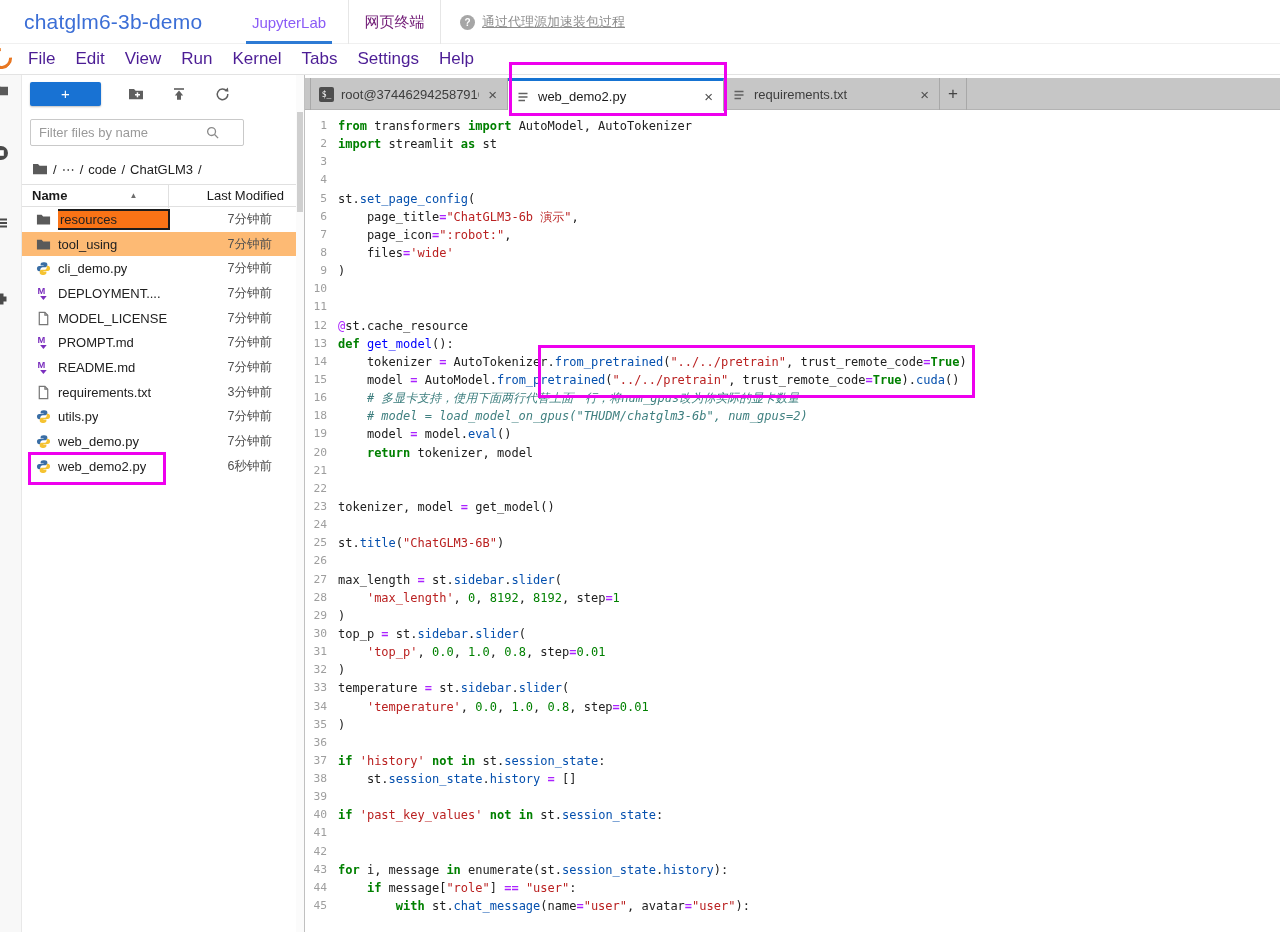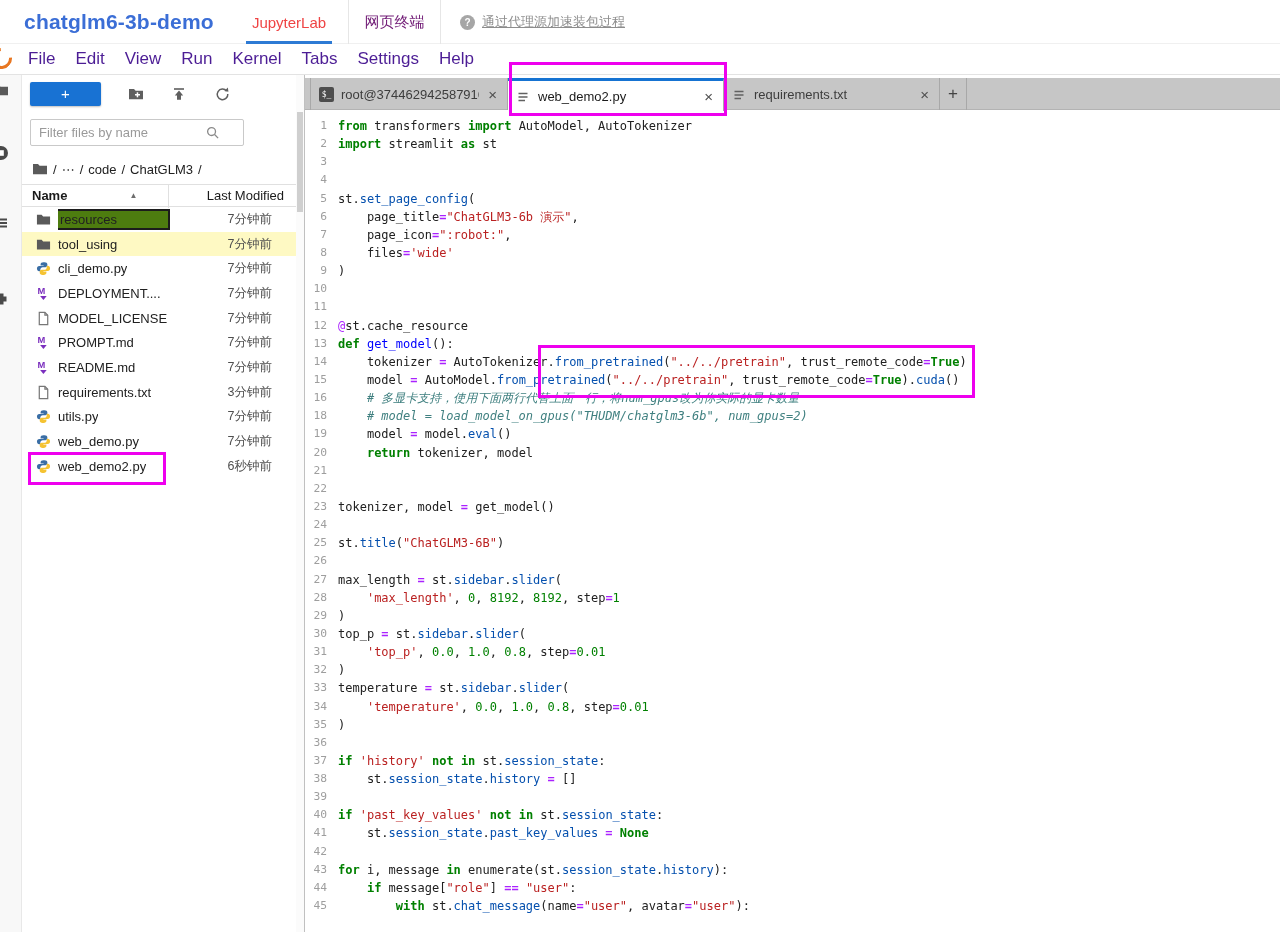--- a/index.html
+++ b/index.html
@@ -4,25 +4,25 @@
 <style>
   * { margin:0; padding:0; box-sizing:border-box; }
   html,body { width:1280px; height:932px; overflow:hidden; background:#fff;
               font-family:"Liberation Sans", sans-serif; }
   body { position:relative; }
 
   
   .top-header { position:absolute; left:0; top:0; width:1280px; height:44px;
                 background:#fff; border-bottom:1px solid #f0f0f0; }
   .app-title { position:absolute; left:24px; top:0; height:44px; line-height:44px;
-               font-size:21px; font-weight:bold; color:#3b6ed6; letter-spacing:.2px; }
+               font-size:21px; font-weight:normal; color:#3b6ed6; letter-spacing:.2px; }
   .hdr-tabs { position:absolute; left:230px; top:0; height:44px; display:flex; }
   .hdr-tab { position:relative; height:44px; display:flex; align-items:center;
              justify-content:center; font-size:15px; color:#701a75; cursor:pointer; }
-  .hdr-tab.t0 { width:118px; color:#ef4444; }
+  .hdr-tab.t0 { width:118px; color:#8b5cf6; }
   .hdr-tab.t1 { width:93px; border-left:1px solid #e6e6e6; border-right:1px solid #e6e6e6; }
   .hdr-underline { position:absolute; left:16px; right:16px; bottom:0; height:3px; background:#2d7ad4; }
   .hdr-help { position:absolute; left:460px; top:0; height:44px; display:flex; align-items:center; gap:7px; }
   .q-badge { width:15px; height:15px; border-radius:50%; background:#a6a6a6; color:#fff;
              font-size:10px; font-weight:bold; display:flex; align-items:center; justify-content:center; }
   .hdr-help a { font-size:13px; color:#8d8d8d; text-decoration:underline; }
 
   
   .menu-bar { position:absolute; left:0; top:44px; width:1280px; height:31px; background:#fff;
               border-bottom:1px solid #e3e3e3; display:flex; align-items:center; padding-left:18px; }
@@ -54,25 +54,25 @@
   .fp-breadcrumb .bc-ico { width:16px; height:16px; }
   .fp-breadcrumb .bc-ico svg { width:16px; height:16px; display:block; }
   .bc-seg { cursor:pointer; }
   .fp-listheader { height:23px; border-top:1px solid #e0e0e0; border-bottom:1px solid #e0e0e0;
                    display:flex; align-items:center; font-size:13px; }
   .lh-name { width:146px; padding-left:10px; font-weight:bold; color:#1a1a1a; display:flex; align-items:center; }
   .sort-arrow { font-size:8px; color:#6d6d6d; margin-left:62px; }
   .lh-mod { flex:1; text-align:right; padding-right:12px; color:#1a1a1a; border-left:1px solid #e0e0e0;
             height:24px; line-height:23px; }
   .file-row { height:24.7px; display:flex; align-items:center; padding-left:14px; cursor:pointer; }
-  .file-row.hl { background:#fef9c3; }
+  .file-row.hl { background:#fdba74; }
   .f-ico { width:15px; height:15px; margin-right:7px; flex:none; }
   .f-ico svg { width:15px; height:15px; display:block; }
   .f-name { font-size:13px; color:#212121; white-space:nowrap; overflow:hidden; }
-  .rename-box { display:inline-block; width:116px; border:2px solid #1c1c1c; background:#4d7c0f;
+  .rename-box { display:inline-block; width:116px; border:2px solid #1c1c1c; background:#f97316;
                 padding:1px 4px; margin-left:-4px; }
   .f-time { margin-left:auto; padding-right:24px; font-size:12.5px; color:#4f4f4f; }
 
   .scroll-strip { width:8px; flex:none; background:#fbfbfb; position:relative; }
   .scroll-thumb { position:absolute; left:1px; top:37px; width:6px; height:100px; background:#cfcfcf; }
 
   
   .dock { flex:1; position:relative; background:#fff; border-left:1px solid #c0c0c0; }
   .tab-bar { position:absolute; left:0; top:3px; right:0; height:32px; background:#c6c6c6;
              display:flex; border-bottom:1px solid #b3b3b3; }
@@ -396,21 +396,21 @@
         <div class="code-line"><span class="ln">31</span><span class="lc"><span class="tk-txt">    </span><span class="tk-str">'top_p'</span><span class="tk-txt">, </span><span class="tk-num">0.0</span><span class="tk-txt">, </span><span class="tk-num">1.0</span><span class="tk-txt">, </span><span class="tk-num">0.8</span><span class="tk-txt">, step</span><span class="tk-op">=</span><span class="tk-num">0.01</span></span></div>
         <div class="code-line"><span class="ln">32</span><span class="lc"><span class="tk-txt">)</span></span></div>
         <div class="code-line"><span class="ln">33</span><span class="lc"><span class="tk-txt">temperature </span><span class="tk-op">=</span><span class="tk-txt"> st.</span><span class="tk-prop">sidebar</span><span class="tk-txt">.</span><span class="tk-prop">slider</span><span class="tk-txt">(</span></span></div>
         <div class="code-line"><span class="ln">34</span><span class="lc"><span class="tk-txt">    </span><span class="tk-str">'temperature'</span><span class="tk-txt">, </span><span class="tk-num">0.0</span><span class="tk-txt">, </span><span class="tk-num">1.0</span><span class="tk-txt">, </span><span class="tk-num">0.8</span><span class="tk-txt">, step</span><span class="tk-op">=</span><span class="tk-num">0.01</span></span></div>
         <div class="code-line"><span class="ln">35</span><span class="lc"><span class="tk-txt">)</span></span></div>
         <div class="code-line"><span class="ln">36</span><span class="lc"></span></div>
         <div class="code-line"><span class="ln">37</span><span class="lc"><span class="tk-kw">if</span><span class="tk-txt"> </span><span class="tk-str">'history'</span><span class="tk-txt"> </span><span class="tk-kw">not</span><span class="tk-txt"> </span><span class="tk-kw">in</span><span class="tk-txt"> st.</span><span class="tk-prop">session_state</span><span class="tk-txt">:</span></span></div>
         <div class="code-line"><span class="ln">38</span><span class="lc"><span class="tk-txt">    st.</span><span class="tk-prop">session_state</span><span class="tk-txt">.</span><span class="tk-prop">history</span><span class="tk-txt"> </span><span class="tk-op">=</span><span class="tk-txt"> []</span></span></div>
         <div class="code-line"><span class="ln">39</span><span class="lc"></span></div>
         <div class="code-line"><span class="ln">40</span><span class="lc"><span class="tk-kw">if</span><span class="tk-txt"> </span><span class="tk-str">'past_key_values'</span><span class="tk-txt"> </span><span class="tk-kw">not</span><span class="tk-txt"> </span><span class="tk-kw">in</span><span class="tk-txt"> st.</span><span class="tk-prop">session_state</span><span class="tk-txt">:</span></span></div>
-        <div class="code-line"><span class="ln">41</span><span class="lc"><span class="tk-txt">    st.</span><span class="tk-prop">session_state</span><span class="tk-txt">.</span><span class="tk-prop">past_key_values</span><span class="tk-txt"> </span><span class="tk-op">=</span><span class="tk-txt"> </span><span class="tk-kw">None</span></span></div>
+        <div class="code-line"><span class="ln">41</span></div>
         <div class="code-line"><span class="ln">42</span><span class="lc"></span></div>
         <div class="code-line"><span class="ln">43</span><span class="lc"><span class="tk-kw">for</span><span class="tk-txt"> i, message </span><span class="tk-kw">in</span><span class="tk-txt"> enumerate(st.</span><span class="tk-prop">session_state</span><span class="tk-txt">.</span><span class="tk-prop">history</span><span class="tk-txt">):</span></span></div>
         <div class="code-line"><span class="ln">44</span><span class="lc"><span class="tk-txt">    </span><span class="tk-kw">if</span><span class="tk-txt"> message[</span><span class="tk-str">"role"</span><span class="tk-txt">] </span><span class="tk-op">==</span><span class="tk-txt"> </span><span class="tk-str">"user"</span><span class="tk-txt">:</span></span></div>
         <div class="code-line"><span class="ln">45</span><span class="lc"><span class="tk-txt">        </span><span class="tk-kw">with</span><span class="tk-txt"> st.</span><span class="tk-prop">chat_message</span><span class="tk-txt">(name</span><span class="tk-op">=</span><span class="tk-str">"user"</span><span class="tk-txt">, avatar</span><span class="tk-op">=</span><span class="tk-str">"user"</span><span class="tk-txt">):</span></span></div>
       </div>
   </div>
 </div>
 
 <div class="anno" style="left: 509px; top: 62px; width: 218px; height: 54px; border-color: rgb(238, 0, 238);"></div>
 <div class="anno" style="left: 538px; top: 345px; width: 437px; height: 53px; border-color: rgb(238, 0, 238);"></div>

